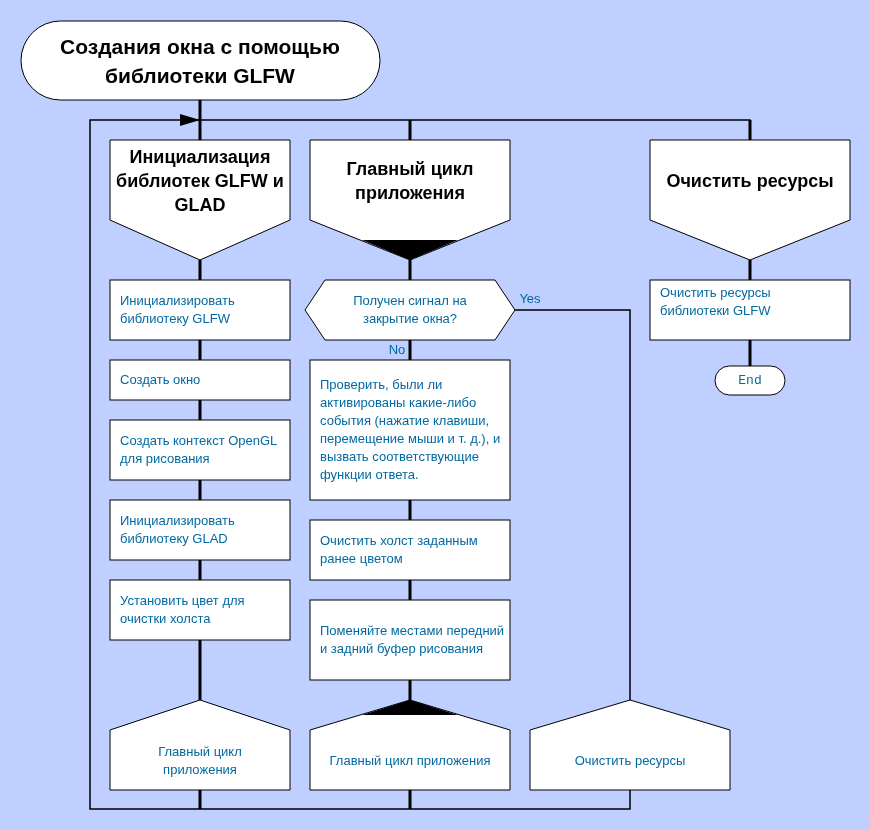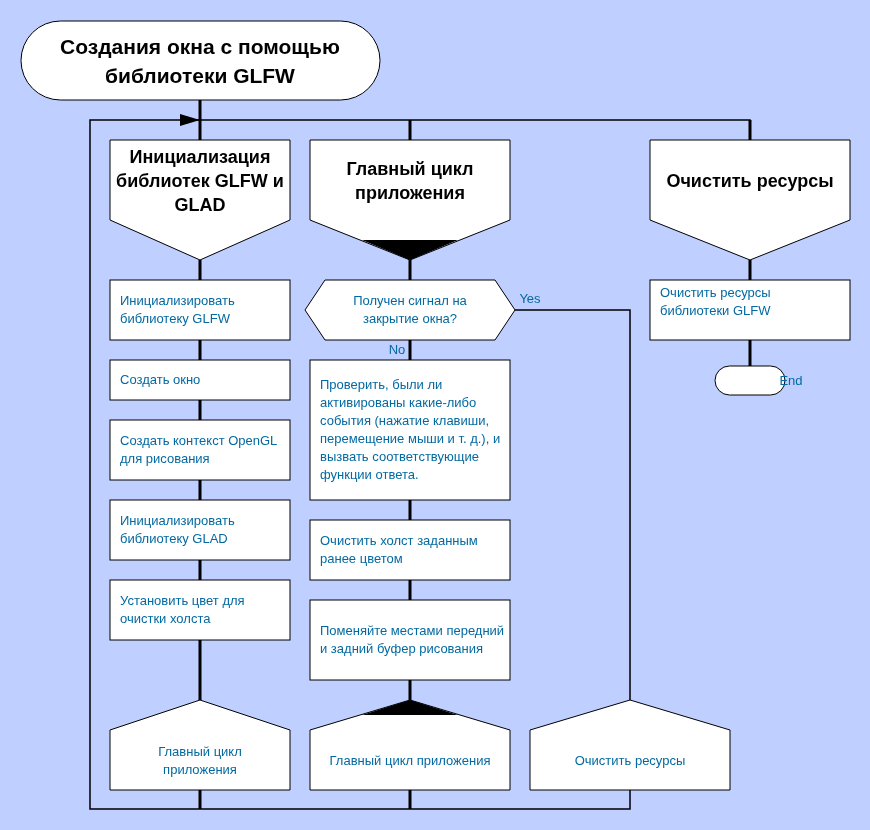--- a/index.html
+++ b/index.html
@@ -74,17 +74,17 @@
 
 <div class="lbl reg" style="left:335px;top:280px;width:150px;height:60px;">Получен сигнал на закрытие окна?</div>
 <div class="lbl reg" style="left:517px;top:290px;width:26px;height:18px;">Yes</div>
 <div class="lbl reg" style="left:386px;top:341px;width:22px;height:18px;">No</div>
 
 <div class="lbl reg left" style="left:310px;top:360px;width:200px;height:140px;padding-right:8px;">Проверить, были ли активированы какие-либо события (нажатие клавиши, перемещение мыши и т. д.), и вызвать соответствующие функции ответа.</div>
 <div class="lbl reg left" style="left:310px;top:520px;width:196px;height:60px;padding-right:10px;">Очистить холст заданным ранее цветом</div>
 <div class="lbl reg left" style="left:310px;top:600px;width:200px;height:80px;">Поменяйте местами передний и задний буфер рисования</div>
 
 <div class="lbl reg left" style="left:650px;top:272px;width:200px;height:60px;padding-right:60px;">Очистить ресурсы библиотеки GLFW</div>
-<div class="lbl reg" style="left:756px;top:366px;width:70px;height:29px;">End</div>
+<div class="lbl reg" style="left:715px;top:366px;width:70px;height:29px;font-family:Liberation Mono, monospace;">End</div>
 
 <div class="lbl reg" style="left:130px;top:735px;width:140px;height:52px;">Главный цикл приложения</div>
 <div class="lbl reg" style="left:312px;top:735px;width:196px;height:52px;">Главный цикл приложения</div>
 <div class="lbl reg" style="left:532px;top:735px;width:196px;height:52px;">Очистить ресурсы</div>
 
 </body></html>

